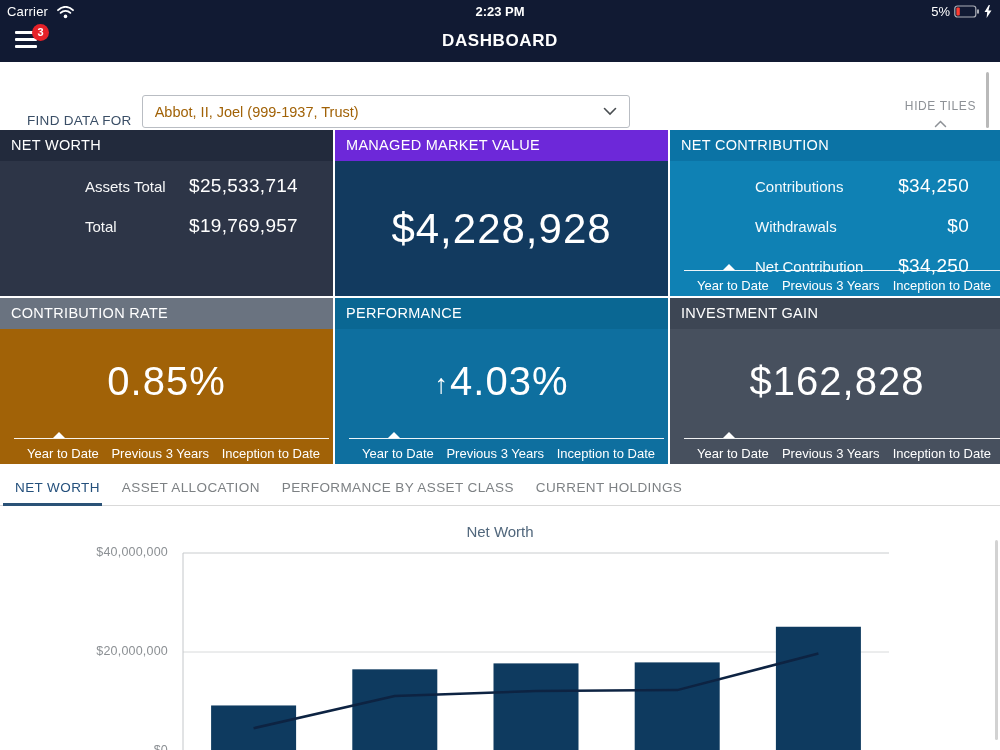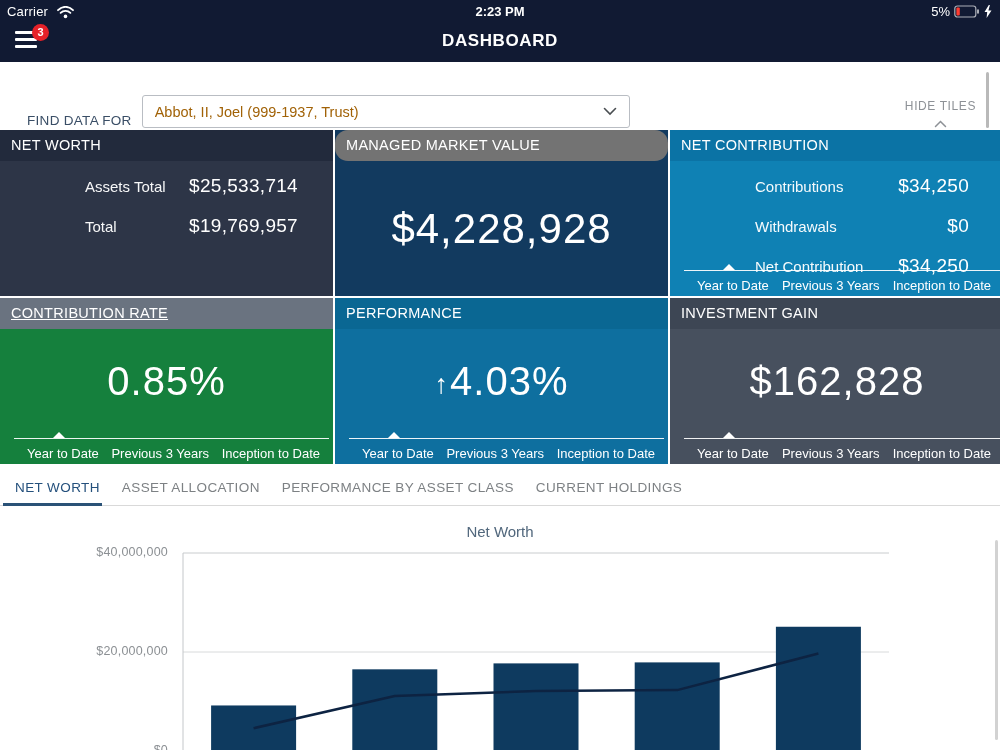--- a/index.html
+++ b/index.html
@@ -31,23 +31,23 @@
   .hide-tiles { margin-left:auto; margin-right:24px; display:flex; align-items:center; gap:7px; cursor:pointer;
     font-size:12px; color:#8d9196; letter-spacing:.6px;flex-direction:column; }
   .scrollthumb-top { position:absolute; right:11px; top:10px; width:3px; height:56px; background:#b9b9b9; border-radius:2px; }
 
   
   .tiles { position:absolute; left:0; top:130px; width:1000px; height:334px;
     display:grid; grid-template-columns:333px 333px 334px; grid-template-rows:166px 166px; gap:2px; background:#fff; }
   .tile { position:relative; overflow:hidden; color:#fff; }
   .tile-hd { height:31px; line-height:31px; padding:0 11px; font-size:14.5px; letter-spacing:.3px; color:#fff; white-space:nowrap; }
   .t-networth       { background:#2d3547; } .t-networth .tile-hd       { background:#222a3c; }
-  .t-mmv            { background:#123a5f; } .t-mmv .tile-hd            { background:#737373;border-radius:13px; }
+  .t-mmv            { background:#123a5f; } .t-mmv .tile-hd            { background:#6d28d9; }
   .t-netcontrib     { background:#0f81b4; } .t-netcontrib .tile-hd     { background:#0b73a5; }
-  .t-contribrate    { background:#15803d;text-decoration:underline; } .t-contribrate .tile-hd    { background:#6a7380; }
+  .t-contribrate    { background:#a16207; } .t-contribrate .tile-hd    { background:#6a7380; }
   .t-performance    { background:#0e6f9f; } .t-performance .tile-hd    { background:#0a6793; }
   .t-investgain     { background:#47505e; } .t-investgain .tile-hd     { background:#3d4654; }
 
   .stat-rows { margin-top:5px;padding-left:48px; }
   .stat-row { height:40px; display:flex; align-items:center; justify-content:space-between; padding:0 35px 0 37px; }
   .stat-label { font-size:15px; color:rgba(255,255,255,.96); }
   .stat-value { font-size:19px; color:#fff; letter-spacing:.3px; }
 
   .big-area { position:absolute; left:0; right:0; top:31px; bottom:0; display:flex; align-items:center; justify-content:center; }
   .big-area.with-psel { bottom:30px; }

